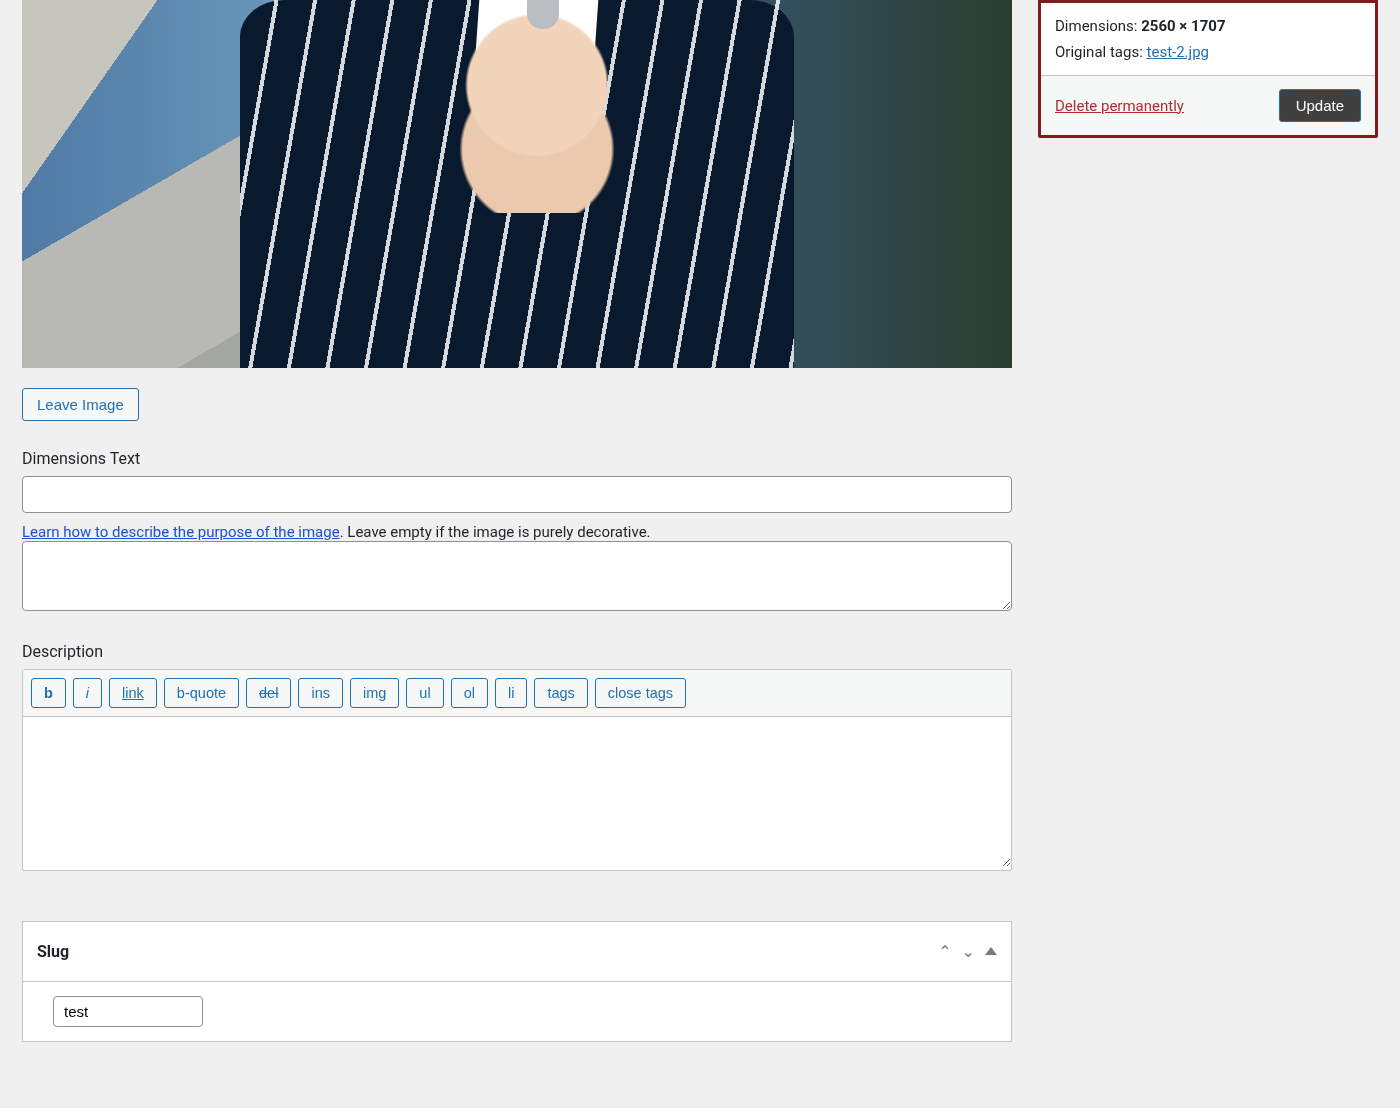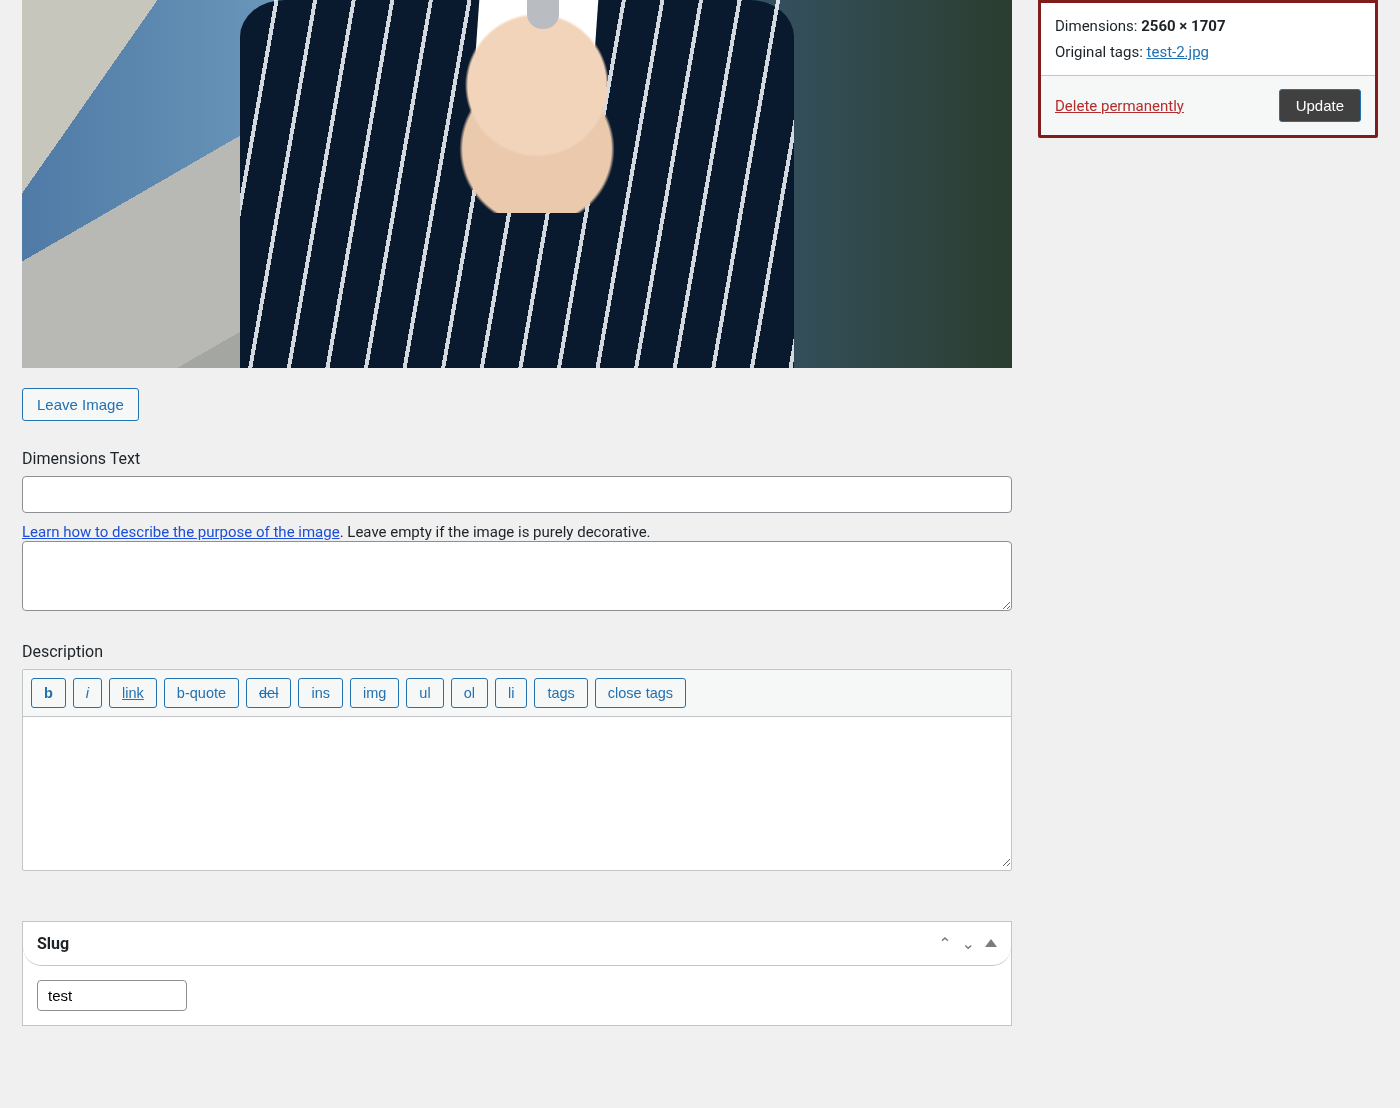--- a/index.html
+++ b/index.html
@@ -103,30 +103,29 @@
     width:100%; border:0; height:150px; padding:10px; font-size:15px; resize:both;
   }
 
   .postbox{
     background:#fff;
     border:1px solid #c3c4c7;
     margin-top:50px;
   }
   .postbox-header{
     display:flex; align-items:center; justify-content:space-between;
-    padding:12px 14px;
+    padding:20px 14px;
     border-bottom:1px solid #c3c4c7;
-    border-radius:19px;
   }
   .postbox-header h2{ font-size:16px; font-weight:700;}
   .handle-actions{ display:flex; gap:10px; align-items:center; color:#787c82;}
   .handle-actions span{ cursor:pointer; font-size:16px;}
   .postbox-body{ padding:14px;}
   .slug-input{
-    border:1px solid #8c8f94; border-radius:4px; padding:6px 10px; font-size:15px; width:150px;
+    border:1px solid #8c8f94; border-radius:4px; padding:6px 10px; font-size:15px; width:150px;margin-left:16px;
   }
 
   
   .savebox{
     border:3px solid #7f1d1d;
     background:#fff;
     border-radius:0 0 2px 2px;
   }
   .savebox .meta{
     padding:6px 14px 14px;

